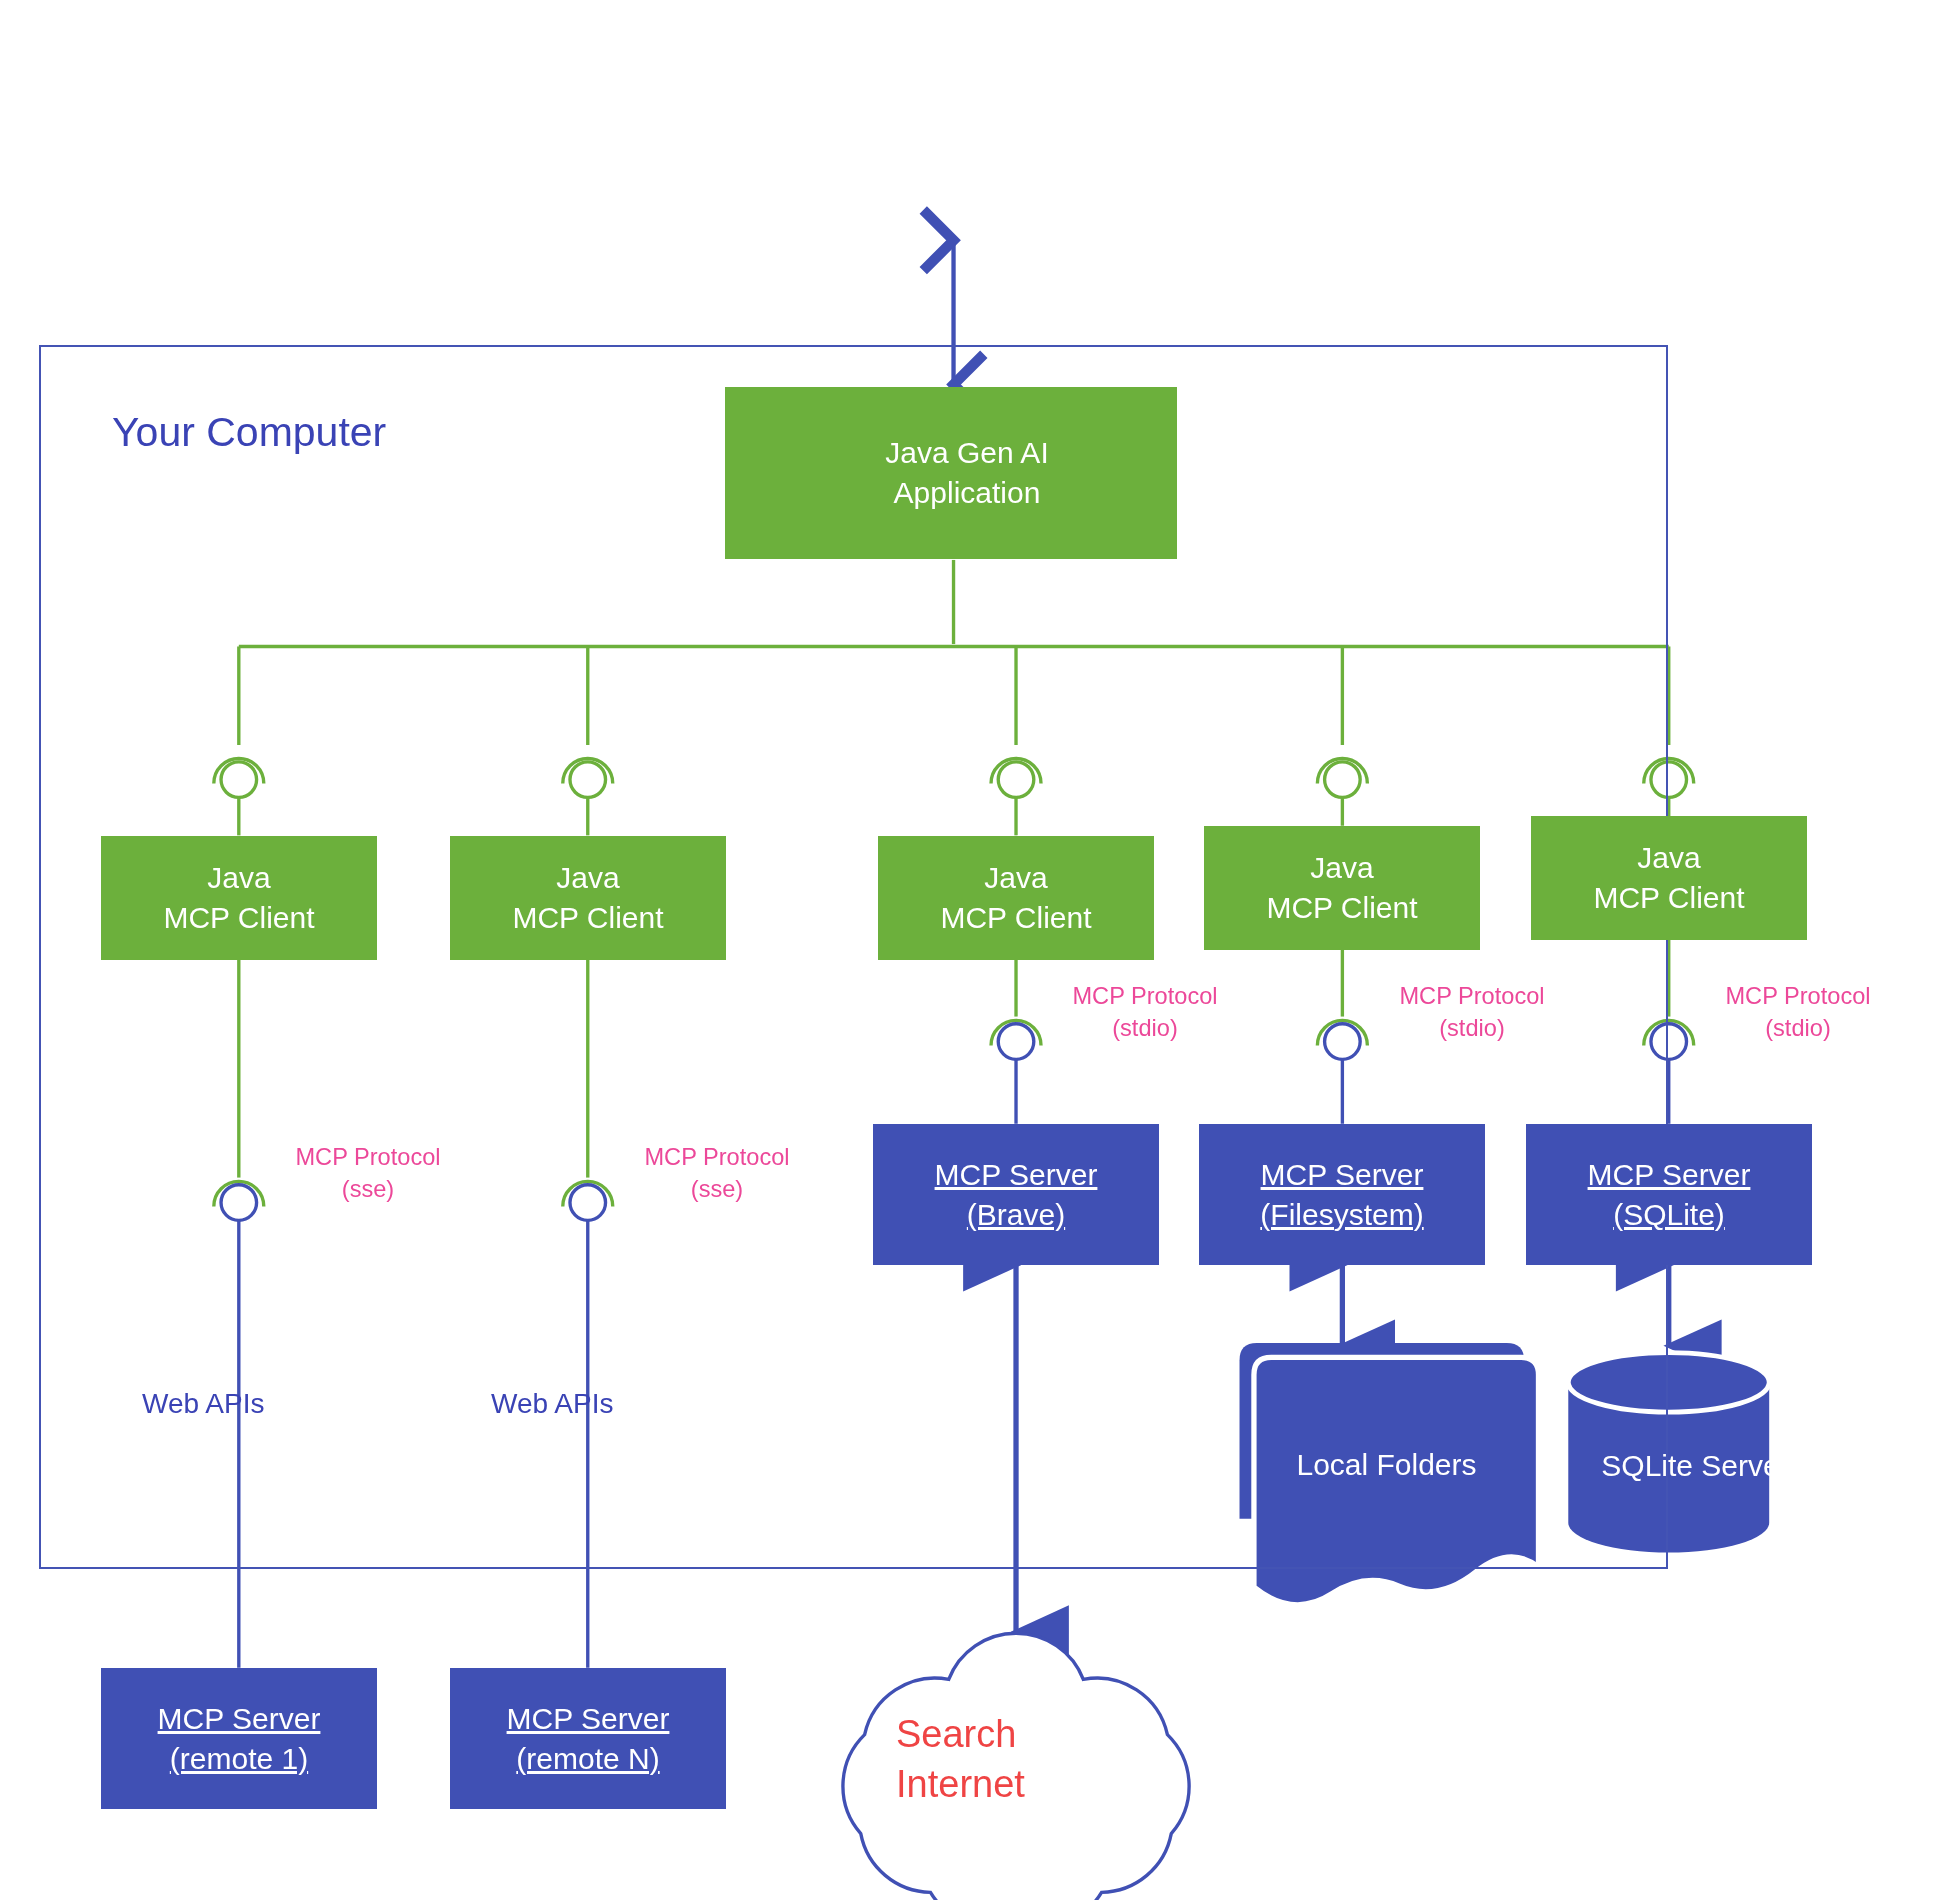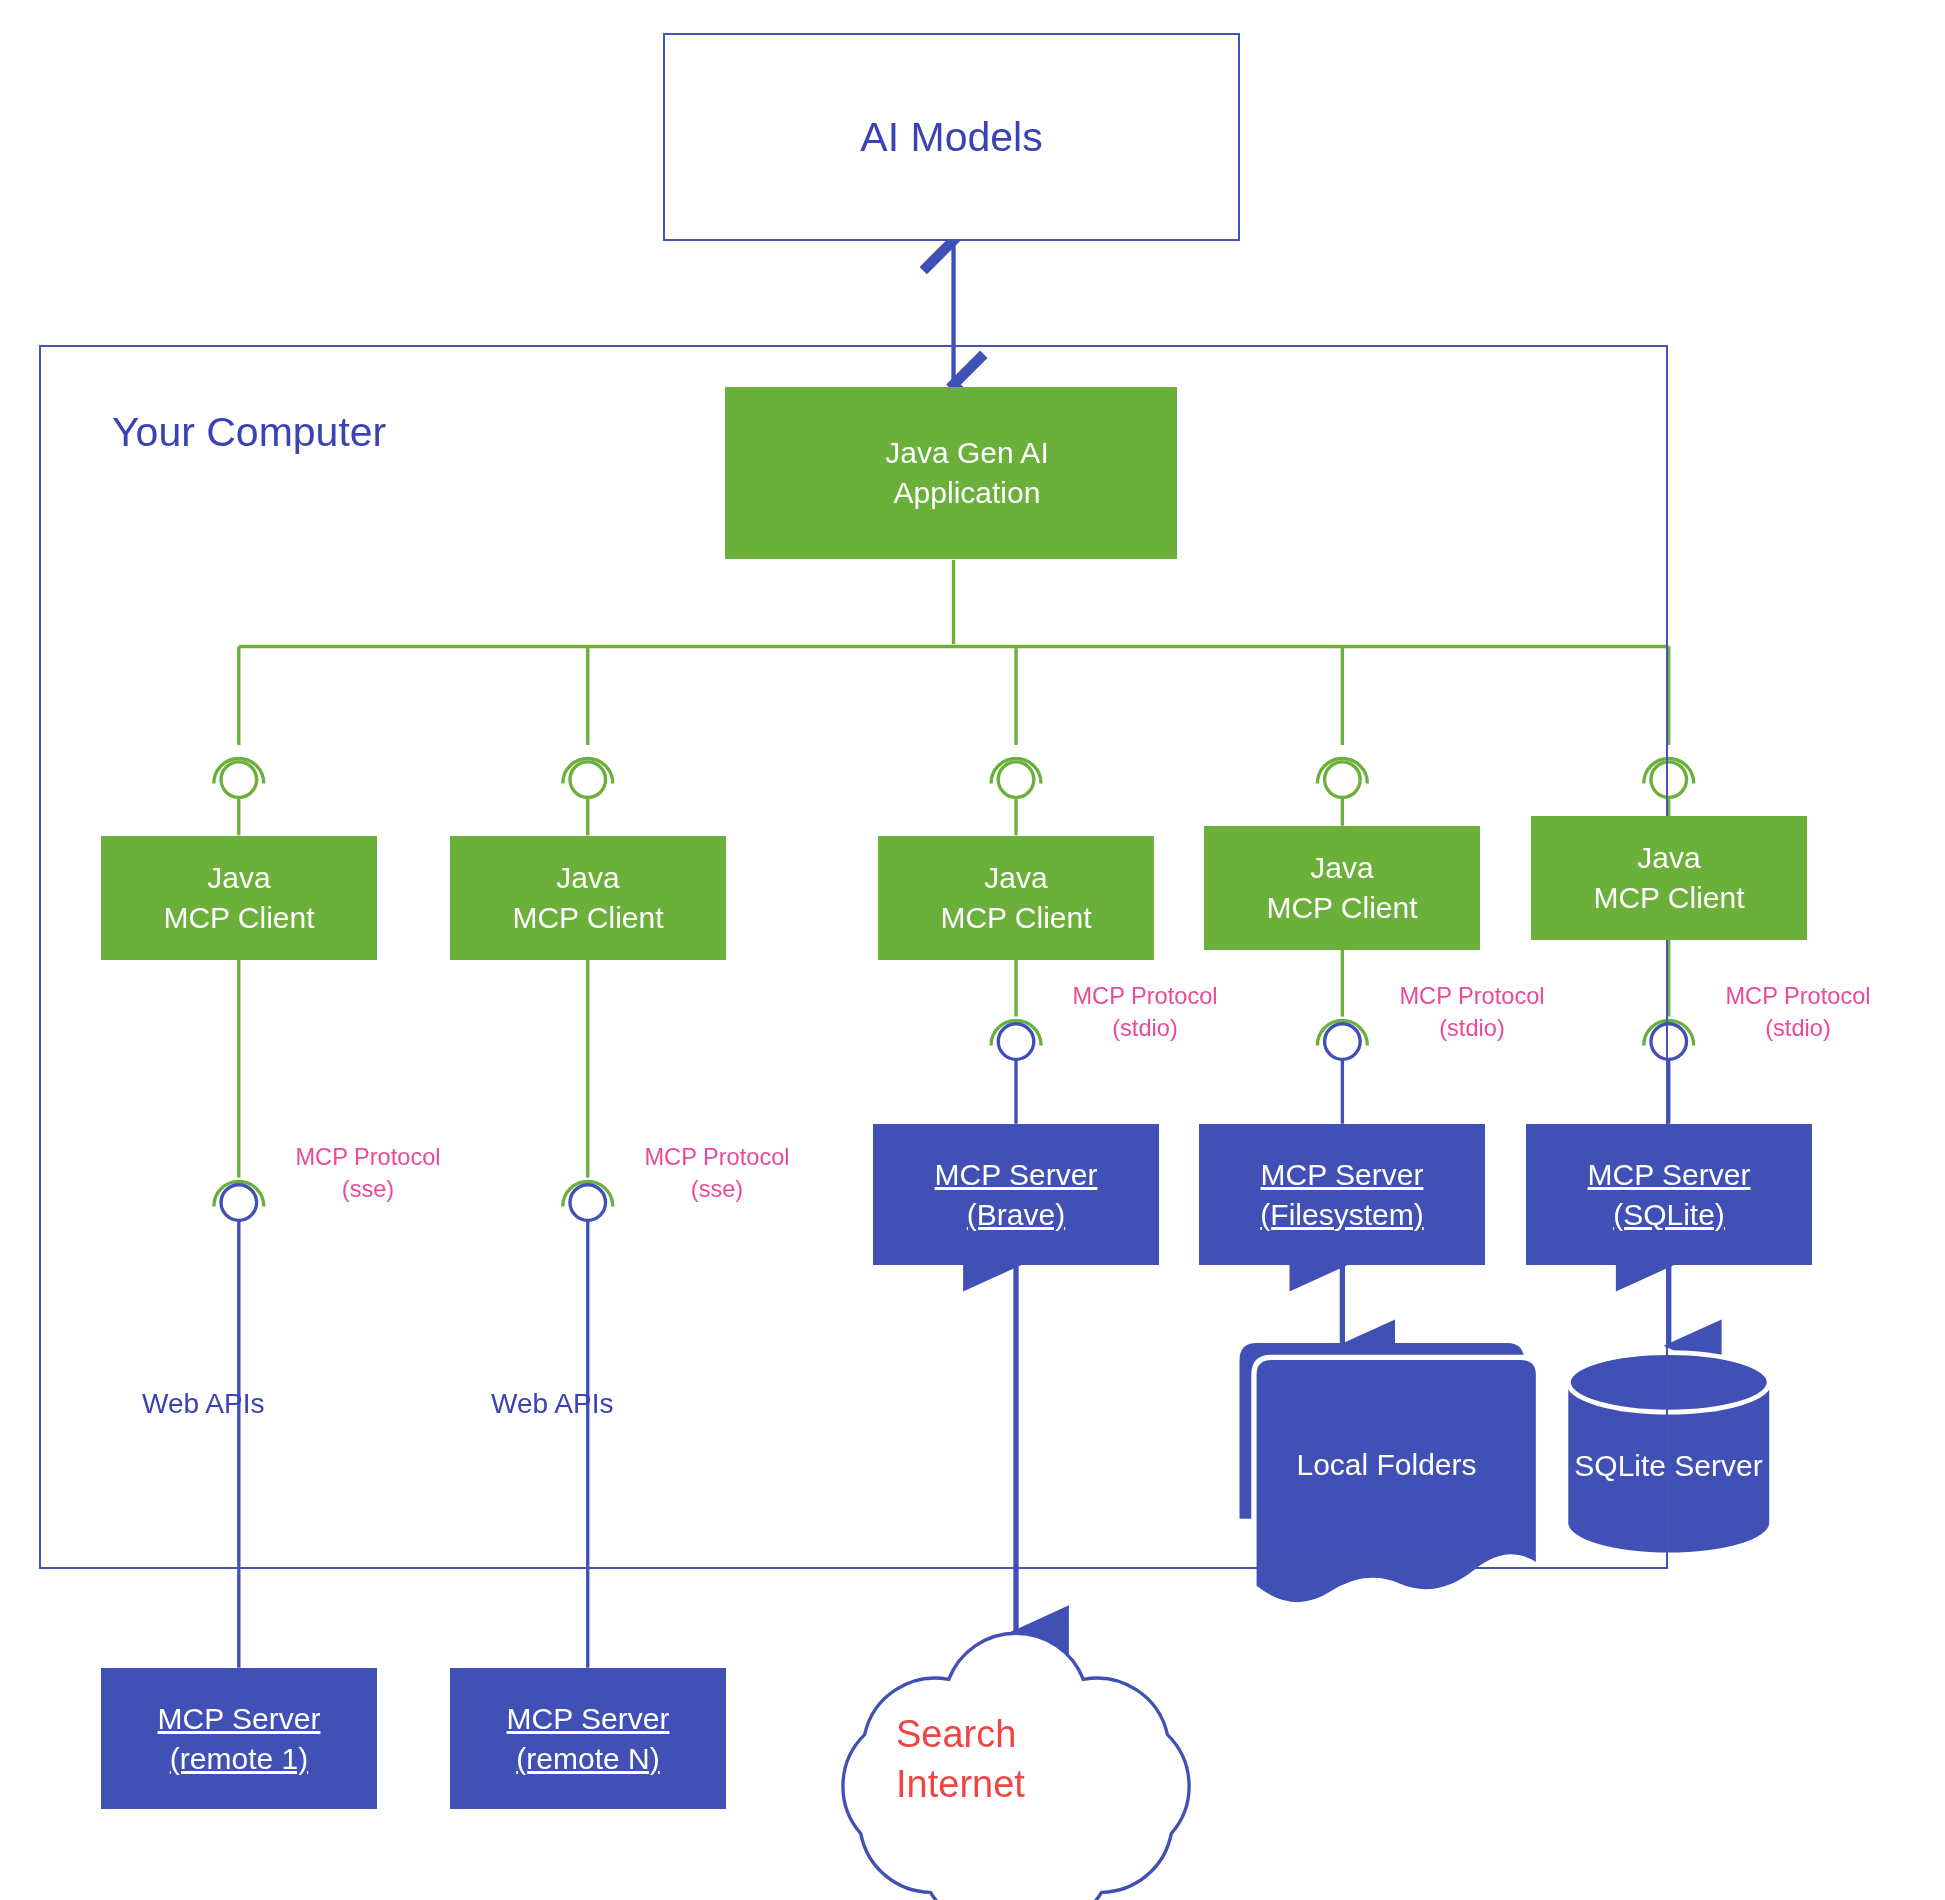--- a/index.html
+++ b/index.html
@@ -152,23 +152,20 @@
                a150 150 0 0 1 -145 122
                a150 150 0 0 1 -178 64
                a150 150 0 0 1 -178 -64
                a150 150 0 0 1 -145 -122
                a150 150 0 0 1 8 -206
                a150 150 0 0 1 175 -115
                a150 150 0 0 1 140 -96 z" fill="#ffffff" stroke="#4050b4" stroke-width="7"></path>
     </g>
   </svg>
 
-  <div class="node frame-ai" style="left:663px;top:33px;width:577px;height:208px;">
-    <span class="txt">AI Models</span>
-  </div>
 
   <div class="frame-pc" style="position:absolute;left:39px;top:345px;width:1625px;height:1220px;"></div>
   <div class="pc-label" style="left:112px;top:409px;">Your Computer</div>
 
   <div class="node green-box" style="left:725px;top:387px;width:452px;height:172px;padding-left:32px;">
     <span class="txt">Java Gen AI
 Application</span>
   </div>
 
   <div class="node green-box" style="left:101px;top:836px;width:276px;height:124px;">
@@ -223,19 +220,19 @@
     <span class="txt">MCP Server
 (remote 1)</span>
   </div>
   <div class="node blue-box" style="left:450px;top:1668px;width:276px;height:141px;">
     <span class="txt">MCP Server
 (remote N)</span>
   </div>
 
   <div class="shape-txt" style="left:1254px;top:1385px;width:265px;height:159px;">Local
 Folders</div>
-  <div class="shape-txt" style="left:1568px;top:1394px;width:201px;height:144px;">SQLite
+  <div class="shape-txt" style="left:1568px;top:1394px;width:201px;height:144px;padding-left:27px;">SQLite
 Server</div>
   <div class="cloud-txt" style="left:896px;top:1687px;width:240px;height:144px;">Search
 Internet</div>
 
 </div>
 
 
 </body></html>

